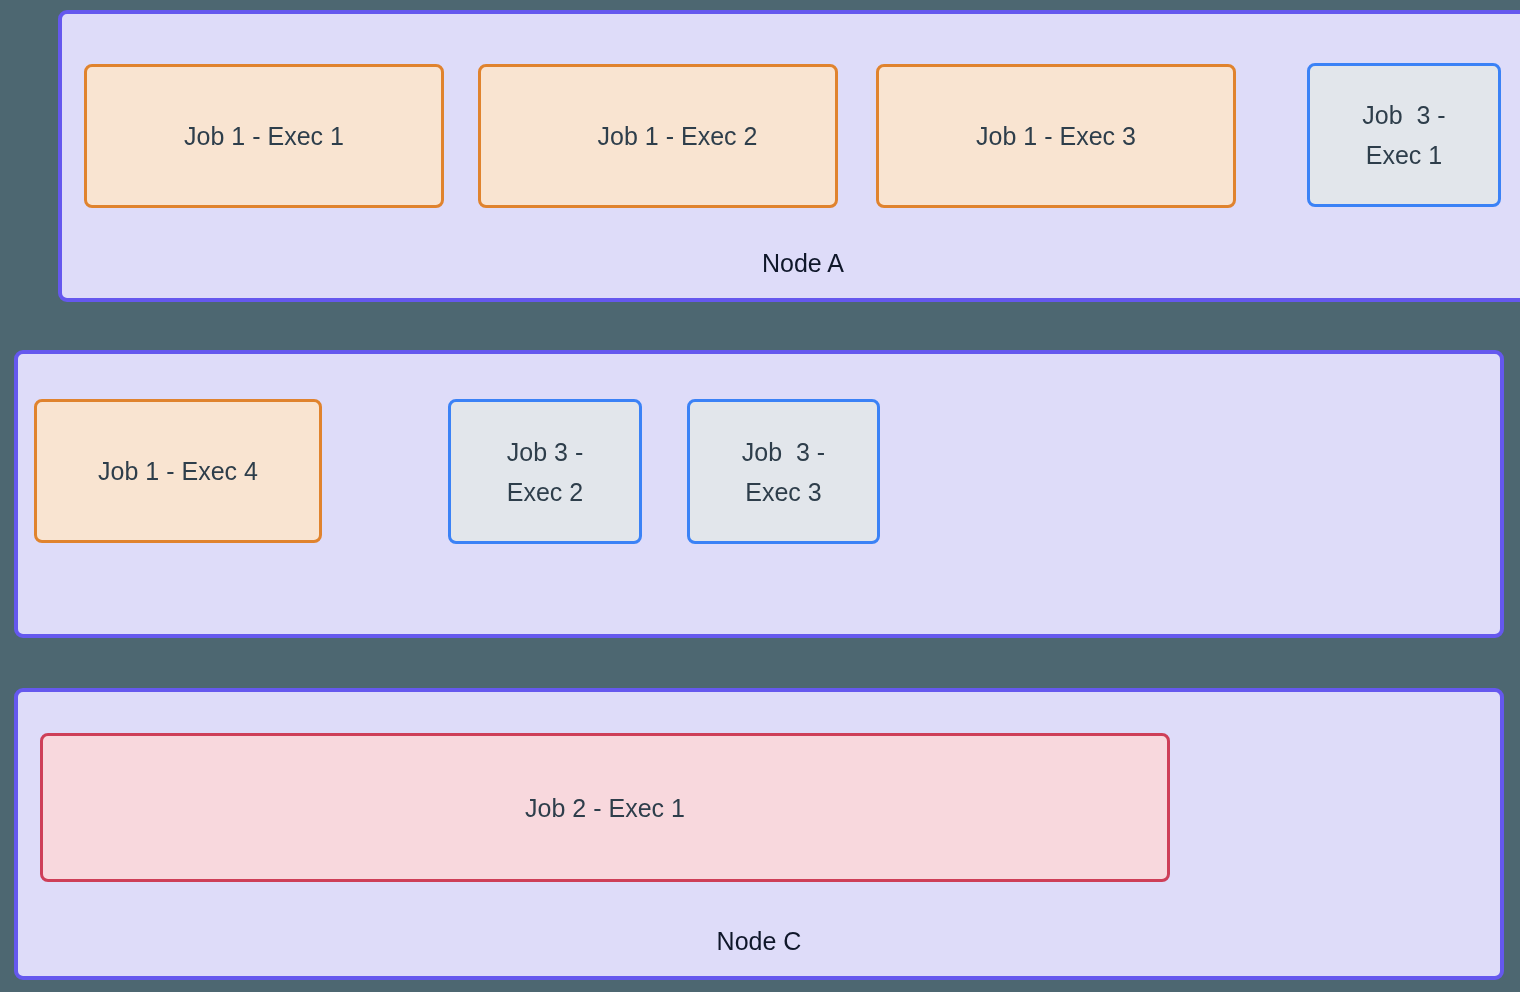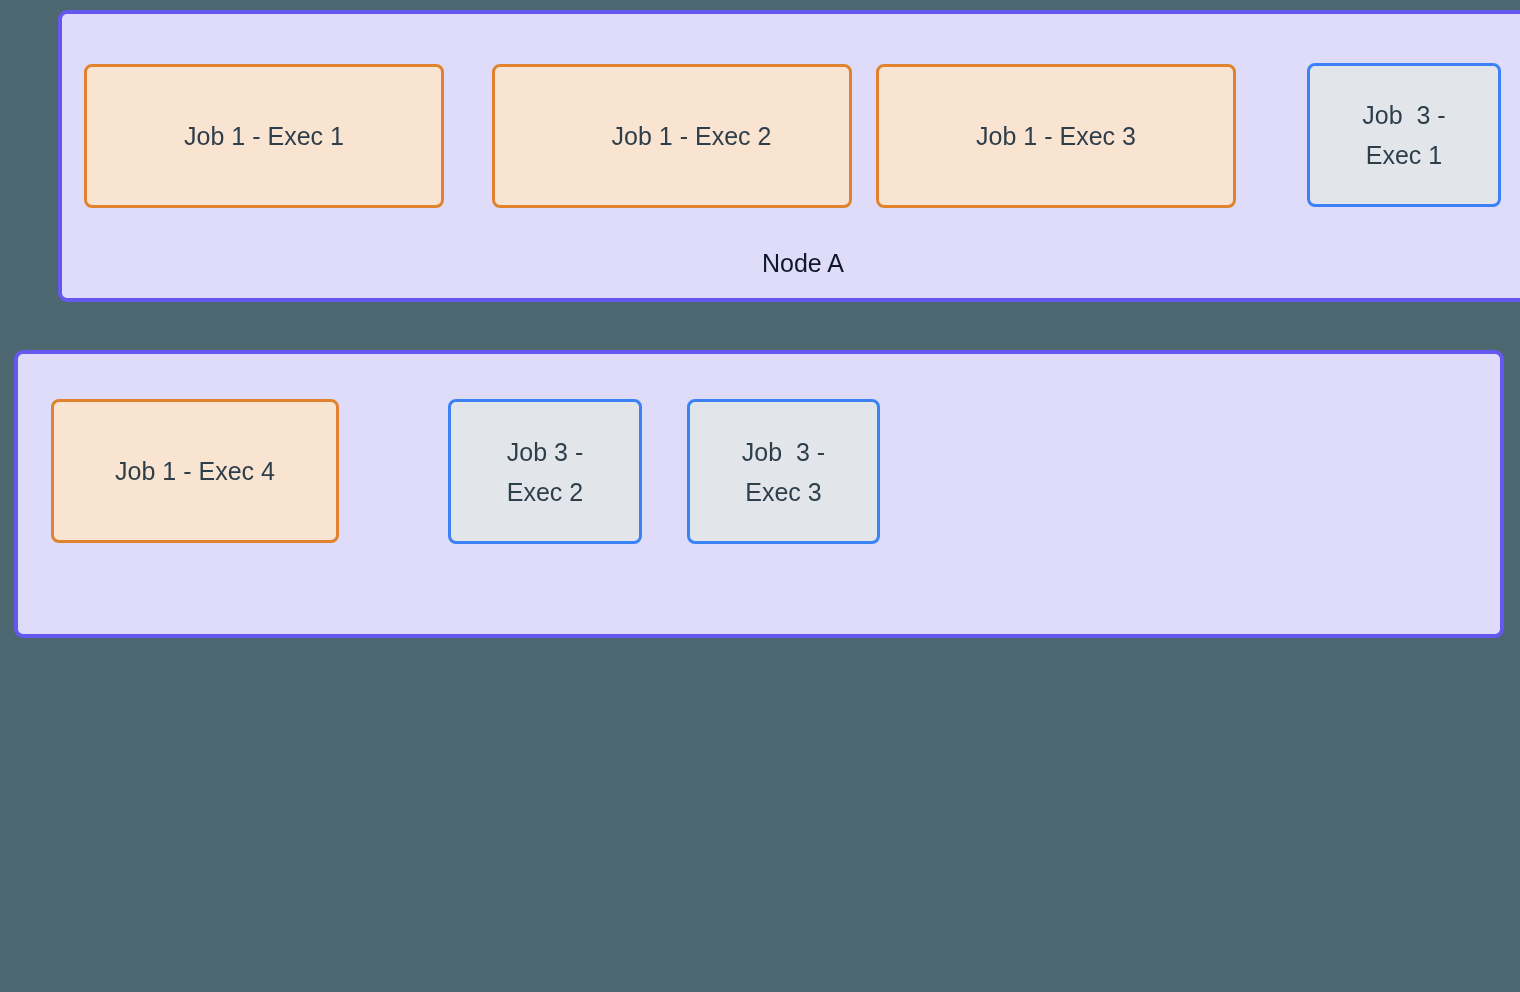--- a/index.html
+++ b/index.html
@@ -43,26 +43,26 @@
     color: #2e3e4b;
   }
   .job-text { white-space: pre-wrap; }
 
   .job--job1 { background: #f9e4d1; border: 3px solid #e0832e; }
   .job--job3 { background: #e2e6eb; border: 3px solid #3b82f6; }
   .job--job2 { background: #f8d8dd; border: 3px solid #ce3f58; }
 
   
   .a-j1e1 { left: 22px;   top: 50px; width: 360px; height: 144px; }
-  .a-j1e2 { left: 430px;  top: 50px; width: 360px; height: 144px; padding-left: 39px; }
+  .a-j1e2 { left: 416px;  top: 50px; width: 360px; height: 144px; padding-left: 39px; }
   .a-j1e3 { left: 814px;  top: 50px; width: 360px; height: 144px; }
   .a-j3e1 { left: 1245px; top: 49px; width: 194px; height: 144px; }
 
   
-  .b-j1e4 { left: 33px;  top: 45px; width: 288px; height: 144px; }
+  .b-j1e4 { left: 16px;  top: 45px; width: 288px; height: 144px; }
   .b-j3e2 { left: 430px; top: 45px; width: 194px; height: 145px; }
   .b-j3e3 { left: 669px; top: 45px; width: 193px; height: 145px; }
 
   
   .c-j2e1 { left: 22px; top: 41px; width: 1130px; height: 149px; }
 </style>
 </head>
 <body>
 
 <div class="canvas">
@@ -91,14 +91,20 @@
     <div class="job job--job3 b-j3e2">
       <span class="job-text">Job 3 -
 Exec 2</span>
     </div>
     <div class="job job--job3 b-j3e3">
       <span class="job-text">Job  3 -
 Exec 3</span>
     </div>
   </section>
 
+  <section class="node node--c">
+    <div class="job job--job2 c-j2e1">
+      <span class="job-text">Job 2 - Exec 1</span>
+    </div>
+    <div class="node-label">Node C</div>
+  </section>
 
 </div>
 
 </body></html>

